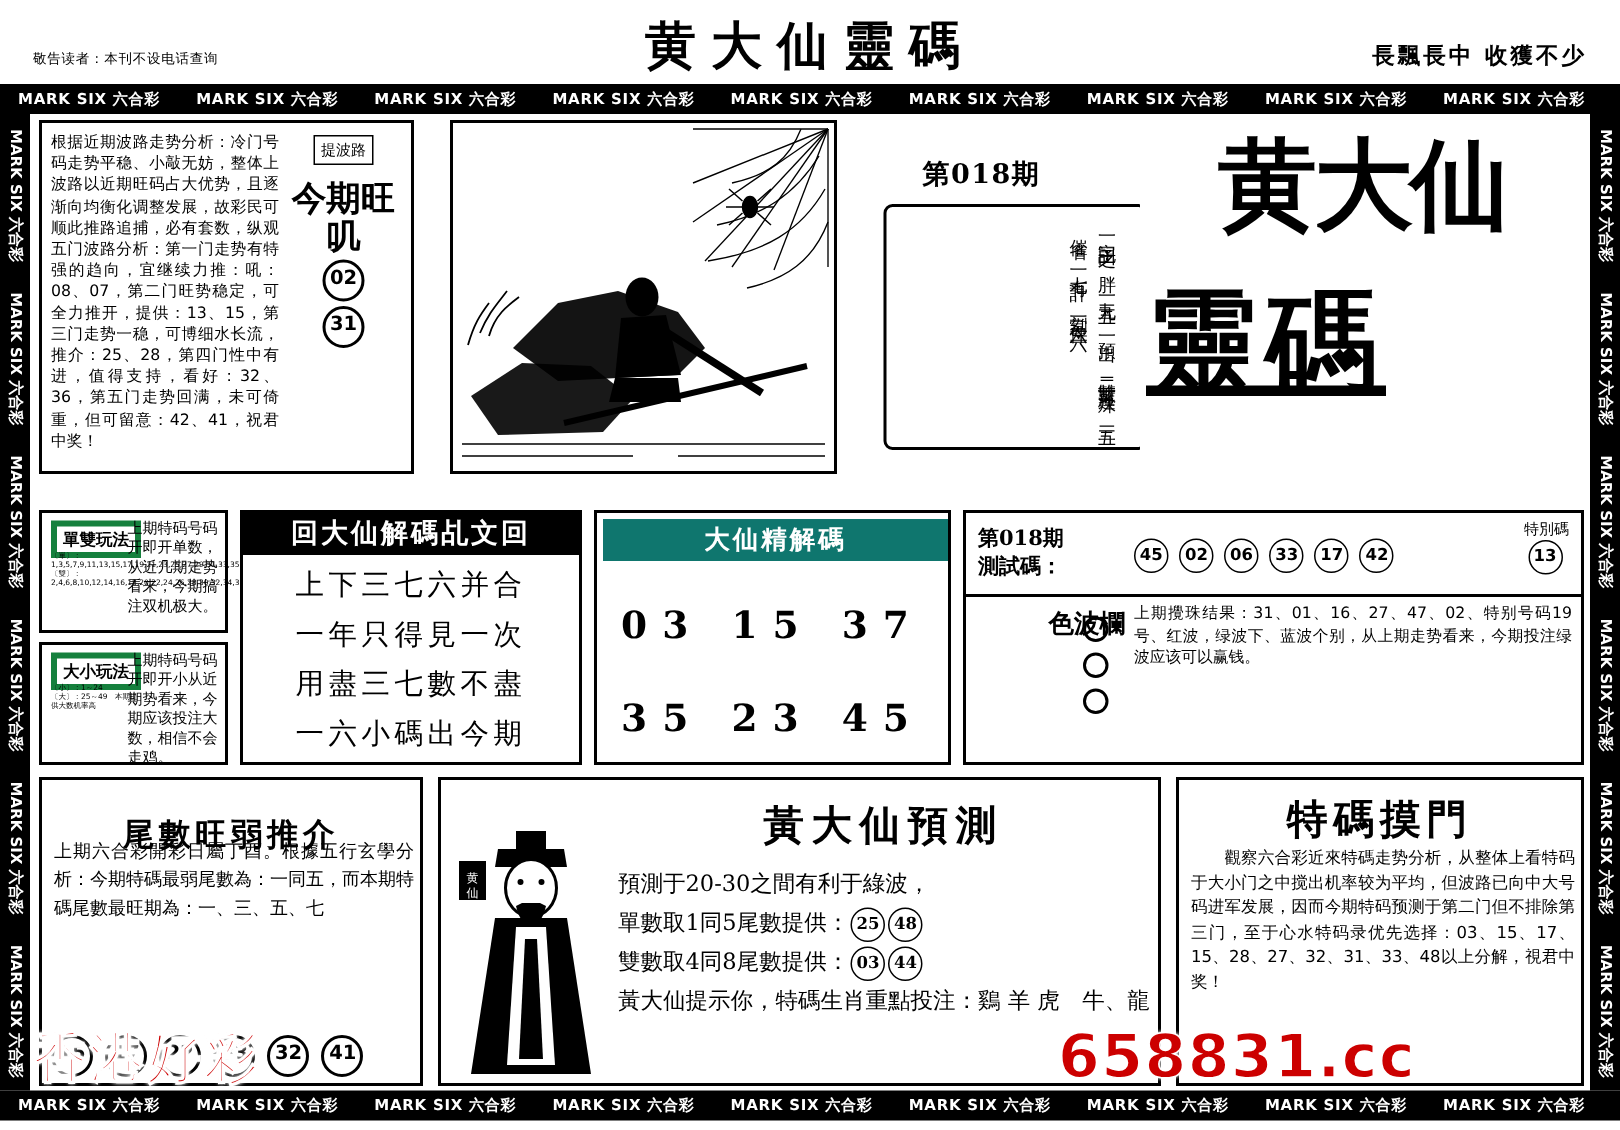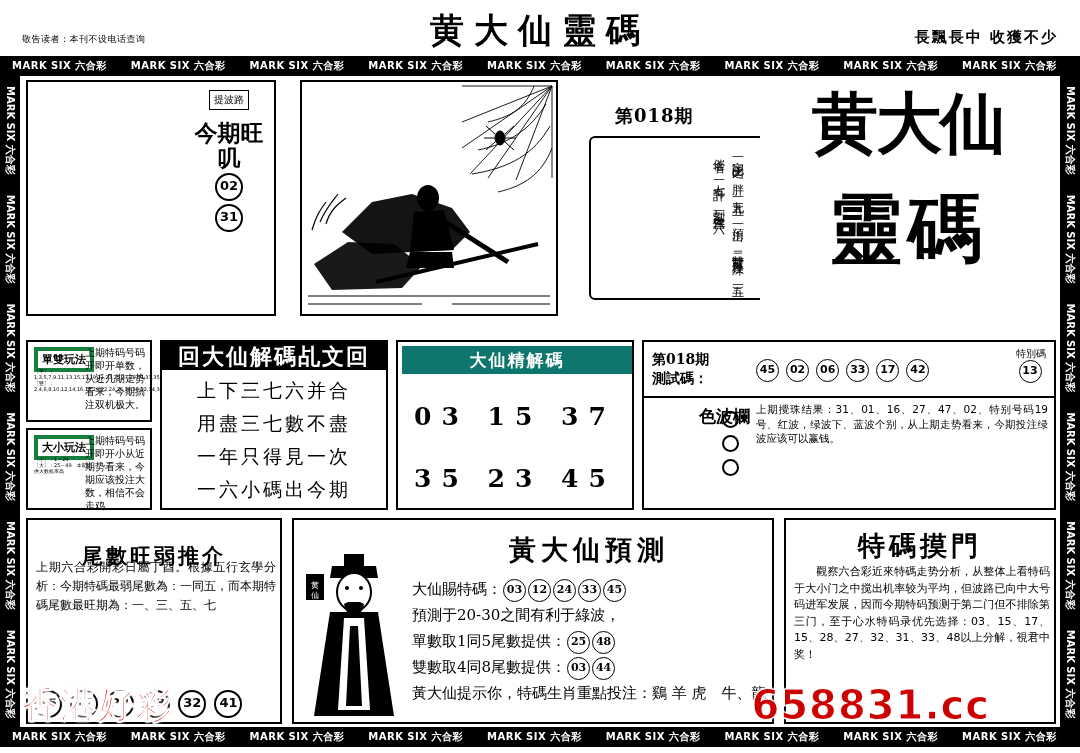--- a/index.html
+++ b/index.html
@@ -104,21 +104,21 @@
     color:#000;
   }
   .sub-body{
     position:absolute;right:5px;top:4px;width:60px;font-size:10px;line-height:13px;
     text-align:justify;
   }
 
   #p-jiema{left:160px;top:340px;width:228px;height:170px;}
   .jiema-head{
     position:absolute;left:0;top:0;width:100%;height:28px;background:#000;color:#fff;
-    text-align:center;font-size:22px;font-weight:bold;line-height:28px;letter-spacing:2px;
+    text-align:center;font-size:18px;font-weight:bold;line-height:28px;letter-spacing:2px;
     font-family:"DejaVu Serif","Liberation Serif",serif;
   }
   .jiema-lines{
     position:absolute;left:0;top:32px;width:100%;
     text-align:center;font-size:19px;line-height:33px;letter-spacing:3px;
     font-family:"DejaVu Serif","Liberation Serif",serif;
   }
 
   #p-jingjie{left:396px;top:340px;width:238px;height:170px;}
   .jj-head{
@@ -214,21 +214,21 @@
   }
   .wm-left{
     font-size:36px;font-weight:bold;color:#c00;
     -webkit-text-stroke:1px #fff;text-shadow:0 0 3px #fff,0 0 3px #fff;
     letter-spacing:2px;
     font-family:"DejaVu Sans","Liberation Sans",sans-serif;
   }
   .wm-right{
     font-size:40px;font-weight:bold;color:#c00;
     -webkit-text-stroke:1px #fff;text-shadow:0 0 3px #fff,0 0 3px #fff;
-    letter-spacing:1px;margin-right:68px;
+    letter-spacing:1px;margin-right:114px;
     font-family:"DejaVu Sans","Liberation Sans",sans-serif;
   }
 
   
   .period-label{
     position:absolute;left:40px;top:24px;font-size:18px;font-weight:bold;letter-spacing:1px;
     font-family:"DejaVu Serif","Liberation Serif",serif;
   }
   .scroll-body{
     position:absolute;left:14px;top:56px;width:172px;height:160px;
@@ -245,23 +245,24 @@
   
   .logo-art{
     position:absolute;left:0;top:0;width:296px;height:238px;
   }
   .logo-row1{
     position:absolute;left:4px;top:8px;width:288px;text-align:center;
     font-size:66px;font-weight:bold;line-height:74px;letter-spacing:-2px;
     font-family:"DejaVu Serif","Liberation Serif",serif;
   }
   .logo-row2{
-    position:absolute;left:4px;top:108px;width:288px;text-align:center;
+    position:absolute;left:4px;top:108px;width:288px;
     font-size:74px;font-weight:bold;line-height:84px;letter-spacing:6px;
     font-family:"DejaVu Serif","Liberation Serif",serif;
+    text-decoration:underline;
   }
 
   
   .pic-wrap{position:absolute;left:0;top:0;width:100%;height:100%;overflow:hidden;}
 </style>
 </head>
 <body>
 
 <div class="page">
 
@@ -311,20 +312,21 @@
         <span>MARK SIX 六合彩</span>
         <span>MARK SIX 六合彩</span>
         <span>MARK SIX 六合彩</span>
         <span>MARK SIX 六合彩</span>
         <span>MARK SIX 六合彩</span>
         <span>MARK SIX 六合彩</span>
       </div>
   </div>
 
   <div class="panel" id="p-analysis">
+    <div class="analysis-text">根据近期波路走势分析：冷门号码走势平稳、小敲无妨，整体上波路以近期旺码占大优势，且逐渐向均衡化调整发展，故彩民可顺此推路追捕，必有套数，纵观五门波路分析：第一门走势有特强的趋向，宜继续力推：吼：08、07，第二门旺势稳定，可全力推开，提供：13、15，第三门走势一稳，可博细水长流，推介：25、28，第四门性中有进，值得支持，看好：32、36，第五门走势回满，未可倚重，但可留意：42、41，祝君中奖！</div>
     <div class="vert-box">
       <div class="v-label">提波路</div>
       <div class="v-big">今期旺叽</div>
       <div>
         <span class="ball">02</span><br>
         <span class="ball">31</span>
       </div>
     </div>
   </div>
 
@@ -404,22 +406,22 @@
   <div class="panel" id="p-daxiao">
     <div class="sub-title">大小玩法</div>
     <div class="sub-micro">〔小〕：1～24　〔大〕：25～49　本期提供大数机率高</div>
     <div class="sub-body">上期特码号码开即开小从近期势看来，今期应该投注大数，相信不会走鸡。</div>
   </div>
 
   <div class="panel" id="p-jiema">
     <div class="jiema-head">回大仙解碼乩文回</div>
     <div class="jiema-lines">
       <div>上下三七六并合</div>
+      <div>一年只得見一次</div>
       <div>用盡三七數不盡</div>
-      <div>一年只得見一次</div>
       <div>一六小碼出今期</div>
     </div>
   </div>
 
   <div class="panel" id="p-jingjie">
     <div class="jj-head">大仙精解碼</div>
     <div class="jj-nums">
       <div>
         <span>03</span>
         <span>15</span>
@@ -494,23 +496,20 @@
         <path d="M44 78 L64 78 L70 170 L38 170 Z" fill="#fff"></path>
         <path d="M50 86 L58 86 L62 166 L46 166 Z" fill="#000"></path>
       </g>
 
       <rect x="6" y="34" width="18" height="26" fill="#000"></rect>
       <text x="15" y="48" font-size="8" fill="#fff" text-anchor="middle">黄</text>
       <text x="15" y="58" font-size="8" fill="#fff" text-anchor="middle">仙</text>
     </svg>
     <div class="yc-title">黃大仙預測</div>
     <div class="yc-lines">
-      <div>
-        <span>大仙賜特碼：</span><span class="yb">03</span><span class="yb">12</span><span class="yb">24</span><span class="yb">33</span><span class="yb">45</span>
-      </div>
       <div>預測于20-30之間有利于綠波，</div>
       <div>
         <span>單數取1同5尾數提供：</span><span class="yb">25</span><span class="yb">48</span>
       </div>
       <div>
         <span>雙數取4同8尾數提供：</span><span class="yb">03</span><span class="yb">44</span>
       </div>
       <div>黃大仙提示你，特碼生肖重點投注：鷄 羊 虎　牛、龍</div>
     </div>
   </div>

